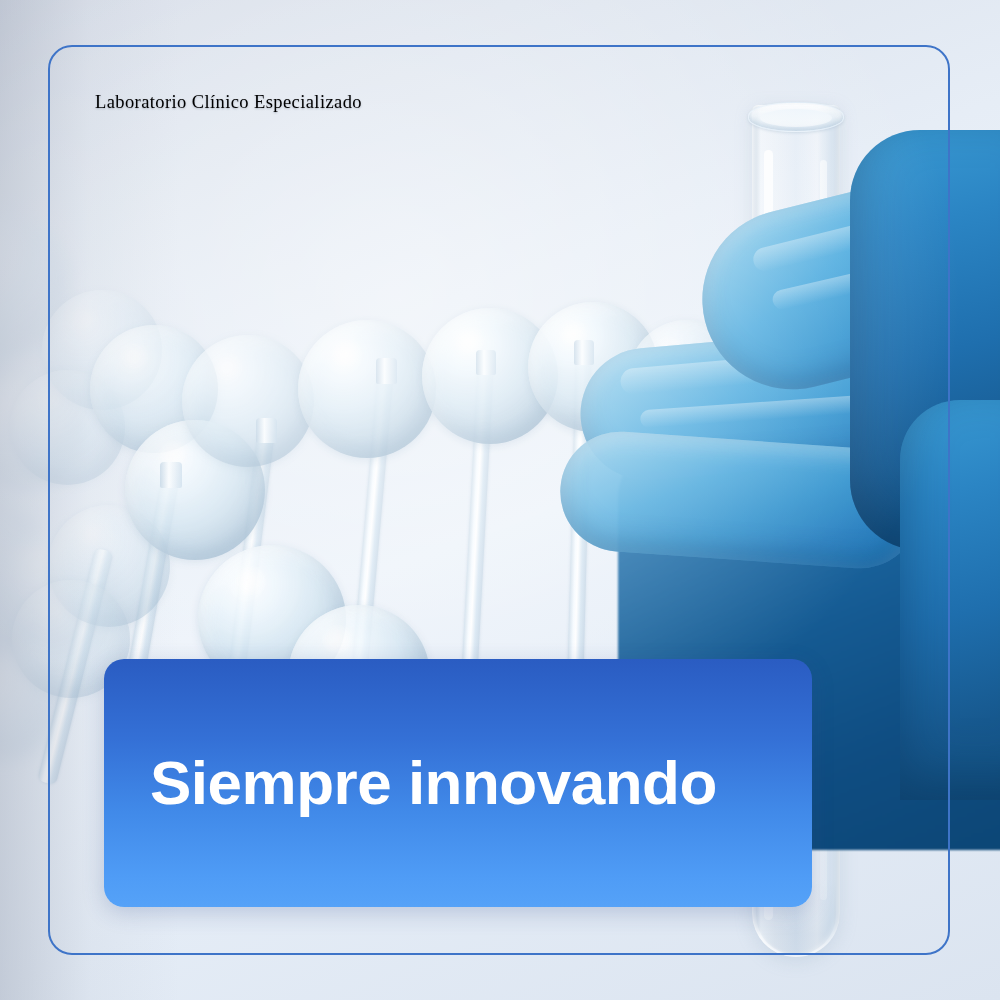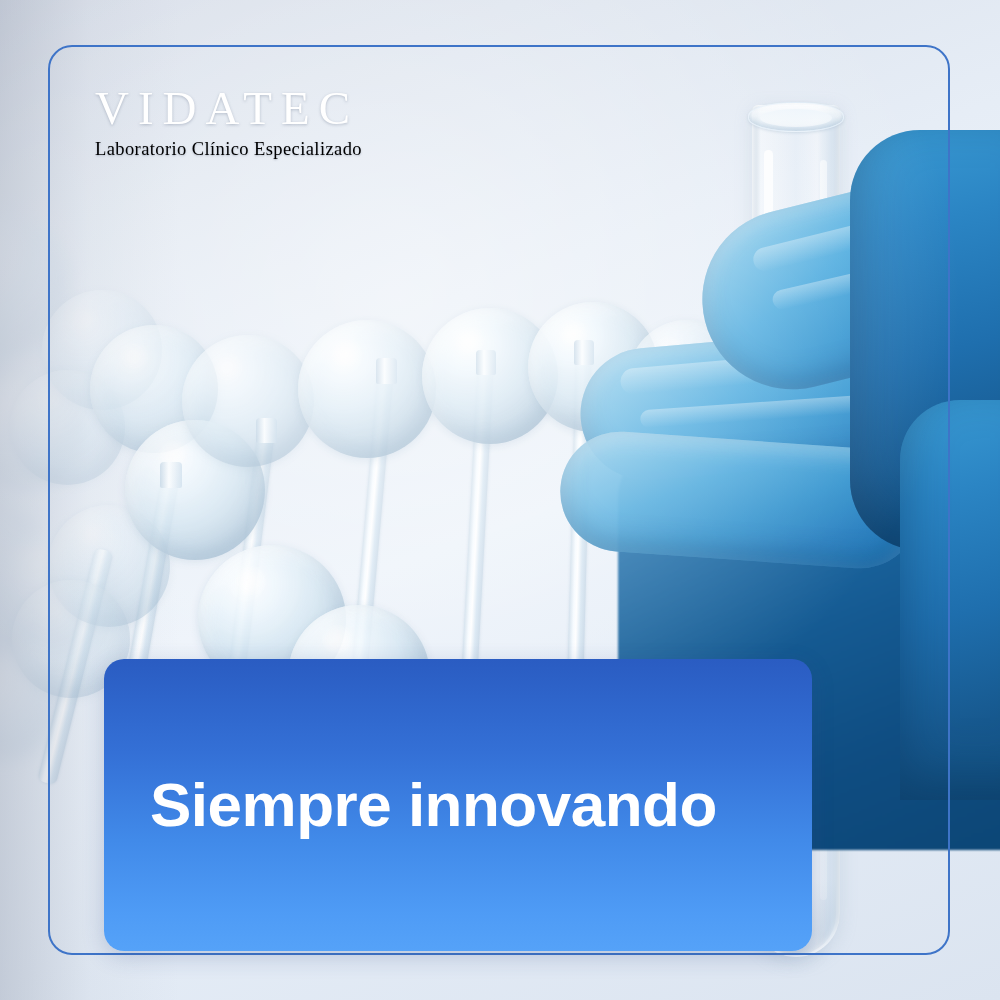--- a/index.html
+++ b/index.html
@@ -224,21 +224,21 @@
     color: #000000;
     margin-top: 7px;
     text-shadow: 0 1px 2px rgba(80,95,120,.35);
     white-space: nowrap;
   }
 
   
   .banner {
     position: absolute;
     left: 104px; top: 659px;
-    width: 708px; height: 292px;
+    width: 708px; height: 248px;
     border-radius: 20px;
     background: linear-gradient(to bottom, #2a5cc2 0%, #3470d6 32%, #418ae9 62%, #4f9cf6 88%, #55a2f8 100%);
     box-shadow: 0 6px 22px rgba(40,70,130,.22);
     display: flex;
     flex-direction: column;
     justify-content: center;
     padding-left: 46px;
     box-sizing: border-box;
   }
   .banner-line {
@@ -327,21 +327,20 @@
       <div class="palm" style="left:250px; top:60px; width:200px; height:420px; border-radius:70px 0 0 70px;"></div>
       <div class="palm" style="left:300px; top:330px; width:150px; height:400px; border-radius:60px 0 0 0;"></div>
     </div>
 
     <div class="photo-vignette"></div>
   </div>
 
   <div class="frame"></div>
 
   <div class="logo">
-    <div class="logo-name">VIDATEC</div>
     <div class="logo-tag">Laboratorio Clínico Especializado</div>
   </div>
 
   <div class="banner">
     <div class="banner-line">Siempre innovando</div>
   </div>
 
 </div>
 
 </body></html>

